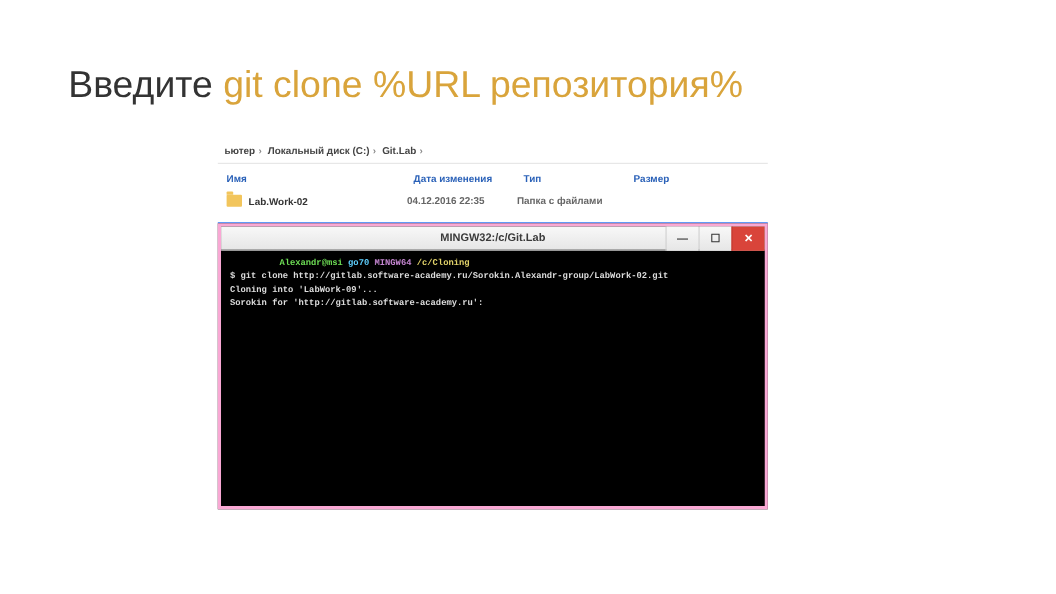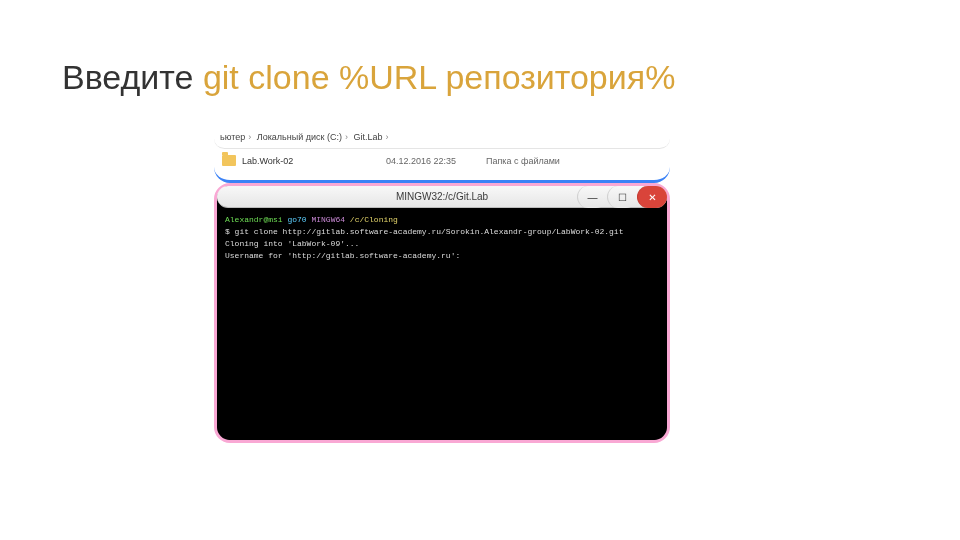--- a/index.html
+++ b/index.html
@@ -1,43 +1,43 @@
 <!DOCTYPE html>
 <html><head>
 <meta charset="utf-8">
 <style>
-  * { margin: 0; padding: 0; box-sizing: border-box; border-radius: 16px; }
+  * { margin: 0; padding: 0; box-sizing: border-box; }
   html, body { width: 960px; height: 540px; background: #fff; font-family: "Segoe UI", Arial, sans-serif; color: #333; }
   .slide { width: 960px; height: 540px; position: relative; }
   .title { position: absolute; left: 62px; top: 58px; font-size: 34px; font-weight: 300; color: #333; }
   .title .hl { color: #d9a43b; }
-  .shot { position: absolute; left: 214px; top: 128px; width: 456px; }
+  .shot { position: absolute; left: 198px; top: 128px; width: 500px; font-weight: bold; }
   .explorer { background: #fff; font-size: 9px; color: #555; }
   .breadcrumb { padding: 4px 6px 6px 6px; color: #444; border-bottom: 1px solid #e5e5e5; }
   .arrow { color: #888; padding: 0 3px; }
   .cols { display: flex; padding: 8px 8px 4px 8px; color: #2a61b8; font-size: 9px; }
   .cols .c-name { flex: 0 0 170px; }
   .cols .c-date { flex: 0 0 100px; }
   .cols .c-type { flex: 0 0 100px; }
   .cols .c-size { flex: 0 0 60px; }
-  .row { display: flex; align-items: flex-end; padding: 6px 8px 14px 8px; font-size: 9px; color: #333; border-bottom: 3px solid #3b82f6; }
+  .row { display: flex; align-items: flex-start; padding: 6px 8px 14px 8px; font-size: 9px; color: #333; border-bottom: 1px solid #3b82f6; }
   .folder-icon { width: 14px; height: 11px; background: #f2c55c; border-radius: 1px; margin-right: 6px; position: relative; }
   .folder-icon:before { content: ""; position: absolute; top: -3px; left: 0; width: 6px; height: 3px; background: #f2c55c; border-radius: 1px 1px 0 0; }
   .row .c-name { flex: 0 0 164px; display: flex; align-items: center; }
   .row .c-date { flex: 0 0 100px; color: #666; }
   .row .c-type { flex: 0 0 100px; color: #666; }
   .row .c-size { flex: 0 0 60px; }
   .term-window { margin-top: 0; border: 3px solid #f9a8d4; background: #000; }
   .term-titlebar { height: 22px; background: linear-gradient(#f8f8f8,#e6e6e6); border-bottom: 1px solid #bcbcbc; display: flex; align-items: center; font-size: 10px; color: #3a3a3a; position: relative; }
   .term-title-text { flex: 1; text-align: center; }
   .win-controls { position: absolute; right: 0; top: 0; height: 22px; display: flex; }
   .win-btn { width: 30px; height: 22px; display: flex; align-items: center; justify-content: center; font-size: 10px; color: #333; border-left: 1px solid #d0d0d0; background: linear-gradient(#f8f8f8,#e6e6e6); }
   .win-btn.close { background: #d9443a; color: #fff; border-left: 1px solid #c23a31; }
   .term-body { background: #000; min-height: 232px; padding: 6px 8px; font-family: "Consolas","Courier New",monospace; font-size: 8px; line-height: 12px; white-space: pre; overflow: hidden; }
-  .p-user { color: #6ede55; }
+  .p-user { color: #6ede55; margin-left: 45px; }
   .p-host { color: #5ed0ff; }
   .p-sys  { color: #c586d1; }
   .p-path { color: #e2d36a; }
   .p-text { color: #dcdcdc; }
   .footer { position: absolute; left: 150px; bottom: 42px; font-size: 24px; font-weight: 300; color: #333; }
 </style>
 </head>
 <body>
 
 <div class="slide">
@@ -46,20 +46,26 @@
     <span>Введите </span><span class="hl">git clone %URL репозитория%</span>
   </h1>
 
   <div class="shot">
 
     <div class="explorer">
       <div class="breadcrumb">
         <span>ьютер</span><span class="arrow">›</span>
         <span>Локальный диск (C:)</span><span class="arrow">›</span>
         <span>Git.Lab</span><span class="arrow">›</span>
+      </div>
+      <div class="cols">
+        <div class="c-name">Имя</div>
+        <div class="c-date">Дата изменения</div>
+        <div class="c-type">Тип</div>
+        <div class="c-size">Размер</div>
       </div>
       <div class="row">
         <div class="c-name">
           <span class="folder-icon"></span>
           <span>Lab.Work-02</span>
         </div>
         <div class="c-date">04.12.2016 22:35</div>
         <div class="c-type">Папка с файлами</div>
         <div class="c-size"></div>
       </div>
@@ -70,19 +76,19 @@
         <span class="term-title-text">MINGW32:/c/Git.Lab</span>
         <div class="win-controls">
           <div class="win-btn">—</div>
           <div class="win-btn">☐</div>
           <div class="win-btn close">✕</div>
         </div>
       </div>
       <div class="term-body"><span class="p-user">Alexandr@msi</span><span class="p-text"> </span><span class="p-host">go70</span><span class="p-text"> </span><span class="p-sys">MINGW64</span><span class="p-text"> </span><span class="p-path">/c/Cloning</span>
 <span class="p-text">$ git clone http://gitlab.software-academy.ru/Sorokin.Alexandr-group/LabWork-02.git</span>
 <span class="p-text">Cloning into 'LabWork-09'...</span>
-<span class="p-text">Username for 'http://gitlab.software-academy.ru':</span></div>
+<span class="p-text">Sorokin for 'http://gitlab.software-academy.ru':</span></div>
     </div>
 
   </div>
 
 
 </div>
 
 </body></html>

